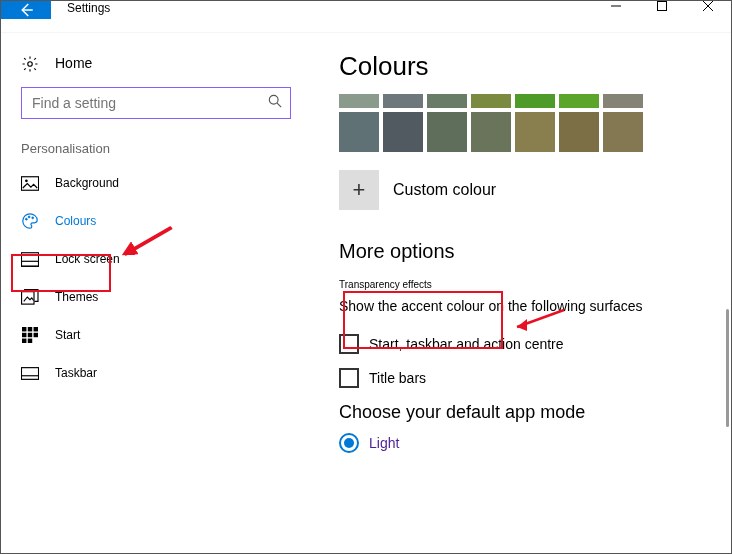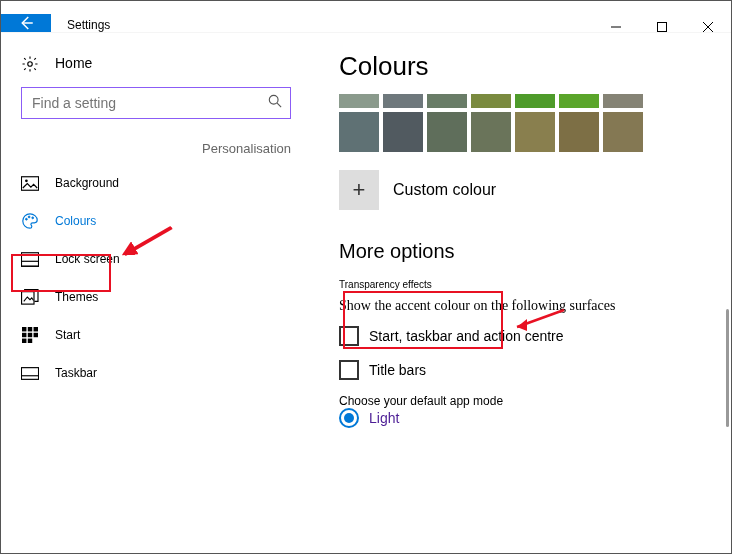--- a/index.html
+++ b/index.html
@@ -1,53 +1,53 @@
 <!DOCTYPE html>
 <html><head>
 <meta charset="utf-8">
 <style>
   * { box-sizing: border-box; margin: 0; padding: 0; font-family: "Segoe UI", Tahoma, sans-serif; }
   body { background: #fff; width: 732px; height: 554px; overflow: hidden; border: 1px solid #555; position: relative; }
-  .titlebar { height: 32px; display: flex; align-items: flex-end; border-bottom: 1px solid rgba(0,0,0,0.04); }
+  .titlebar { height: 32px; display: flex; align-items: flex-start; border-bottom: 1px solid rgba(0,0,0,0.04); }
   .back-btn { width: 50px; background: #0078d7; color: #fff; display: flex; align-items: center; justify-content: center; font-size: 18px; }
   .title-text { flex: 0 0 auto; padding-left: 16px; font-size: 12px; color: #000; display: flex; align-items: center; }
   .title-spacer { flex: 1; }
   .win-btn { width: 46px; display: flex; align-items: center; justify-content: center; color: #000; }
   .win-btn svg { width: 10px; height: 10px; }
   .content { display: flex; height: calc(100% - 32px); }
   .sidebar { width: 310px; padding: 14px 0 0 0; }
   .home-row { display: flex; align-items: flex-start; padding: 8px 20px 14px 20px; }
   .gear { width: 18px; height: 18px; margin-right: 16px; display:flex; align-items:center; justify-content:center; }
   .home-label { font-size: 14px; }
   .search-wrap { padding: 0 20px 22px 20px; }
   .search { position: relative; border: 1px solid #8b5cf6; height: 32px; display: flex; align-items: center; }
   .search input { border: none; outline: none; font-size: 14px; padding: 0 30px 0 10px; width: 100%; color: #666; background: transparent; }
   .search .sicon { position: absolute; right: 8px; top: 50%; transform: translateY(-50%); }
-  .section-label { padding: 0 20px 8px 20px; color: #666; font-size: 13px; text-align: right; }
+  .section-label { padding: 0 20px 8px 20px; color: #666; font-size: 13px; }
   .nav-item { display: flex; align-items: center; padding: 10px 20px; font-size: 12px; color: #000; position: relative; }
   .nav-item .nicon { width: 18px; height: 18px; margin-right: 16px; display:flex; align-items:center; justify-content:center; }
   .nav-item.selected { color: #0078d7; }
   .nav-item.selected .nicon svg { stroke: #0078d7; fill: none; }
   .highlight-box { position: absolute; border: 2px solid #e81123; pointer-events: none; }
   .main { flex: 1; padding: 18px 22px 0 28px; position: relative; }
   .page-title { font-size: 26px; font-weight: 400; margin-bottom: 12px; }
   .swatches { display: grid; grid-template-columns: repeat(7, 40px); grid-template-rows: 14px 40px; gap: 4px; margin-bottom: 18px; }
   .sw { width: 40px; height: 100%; }
   .custom-row { display: flex; align-items: center; margin-bottom: 30px; }
   .plus-btn { width: 40px; height: 40px; background: #ddd; display: flex; align-items: center; justify-content: center; font-size: 22px; color: #333; margin-right: 14px; }
   .more-h { font-size: 20px; font-weight: 400; margin-bottom: 16px; }
   .setting-label { font-size: 10px; margin-bottom: 8px; }
   .toggle-row { display: flex; align-items: center; margin-bottom: 24px; }
   .toggle { width: 42px; height: 19px; border: 2px solid #333; border-radius: 20px; position: relative; margin-right: 12px; }
   .toggle .knob { width: 11px; height: 11px; background: #333; border-radius: 50%; position: absolute; left: 3px; top: 2px; }
   .toggle-state { font-size: 14px; }
-  .surfaces-label { font-size: 14px; margin-bottom: 12px; font-family: Liberation Serif, serif; }
+  .surfaces-label { font-size: 14px; margin-bottom: 20px; }
   .check-row { display: flex; align-items: center; margin-bottom: 14px; font-size: 14px; }
   .checkbox { width: 20px; height: 20px; border: 2px solid #333; margin-right: 10px; }
-  .mode-label { font-size: 12px; margin-top: 8px; }
+  .mode-label { font-size: 18px; margin-top: 8px; margin-bottom: 10px; }
   .radio-row { display: flex; align-items: center; font-size: 14px; color:#4c1d95; }
   .radio { width: 20px; height: 20px; border: 2px solid #0078d7; border-radius: 50%; margin-right: 10px; position: relative; }
   .radio .dot { width: 10px; height: 10px; background: #0078d7; border-radius: 50%; position: absolute; left: 3px; top: 3px; }
   .scrollbar { position: absolute; right: 2px; top: 276px; width: 3px; height: 118px; background: #999; border-radius: 2px; }
   .arrow-annot { position: absolute; pointer-events: none; }
   .arrow-annot svg { overflow: visible; }
 </style>
 </head>
 <body>
 

